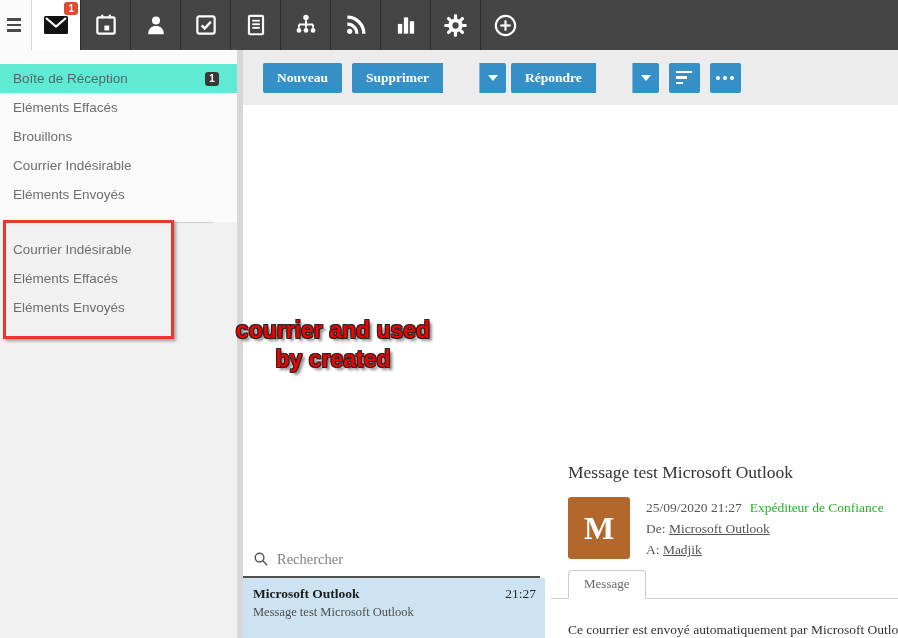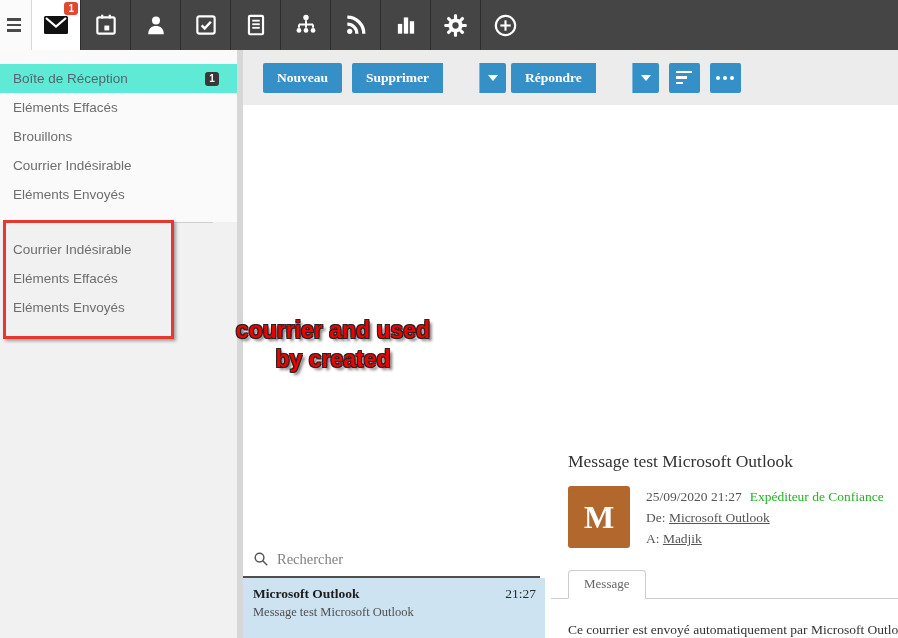--- a/index.html
+++ b/index.html
@@ -64,21 +64,21 @@
   .mi-size { font-size:12.5px; color:#4f4f4f; }
 
   .reading { flex:1; background:#fff; padding:14px 0 0 17px; min-width:0; position:relative; overflow:hidden; }
   .subject { font-size:17.5px; font-weight:500; color:#333; white-space:nowrap; }
   .msg-head { display:flex; margin-top:14px; }
   .avatar { width:62px; height:62px; border-radius:3px; background:#b2672d; color:#fff;
             font-size:32px; font-weight:600; display:flex; align-items:center; justify-content:center; flex-shrink:0; }
   .head-info { margin-left:16px; font-size:13.5px; color:#555; line-height:21px; white-space:nowrap; }
   .trusted { color:#26b226; margin-left:8px; }
   .head-info a { color:#555; text-decoration:underline; cursor:pointer; }
-  .tabs { margin:21px 0 0 -17px; padding-left:17px; border-bottom:1px solid #ccc; display:flex; }
+  .tabs { margin:10px 0 0 -17px; padding-left:17px; border-bottom:1px solid #ccc; display:flex; }
   .tab { background:#fff; border:1px solid #ccc; border-bottom:1px solid #fff; margin-bottom:-1px;
          border-radius:4px 4px 0 0; padding:5px 15px 6px; font-size:13px; color:#666; cursor:pointer; }
   .body-text { margin-top:23px; font-size:13.5px; color:#333; white-space:nowrap; }
 
   
   .red-box { position:absolute; left:3px; top:220px; width:171px; height:119px;
              border:3px solid #e6392e; box-shadow:2px 2px 3px rgba(0,0,0,.35); z-index:6; pointer-events:none; }
   .annotation { position:absolute; left:216px; top:316px; width:234px; z-index:7; text-align:center;
                 font-size:23px; font-weight:bold; color:#ec0000; line-height:29px; pointer-events:none;
                 text-shadow:-1px -1px 0 #242424, 1px -1px 0 #242424, -1px 1px 0 #242424, 1px 1px 0 #242424, 3px 3px 3px rgba(0,0,0,.55); }

